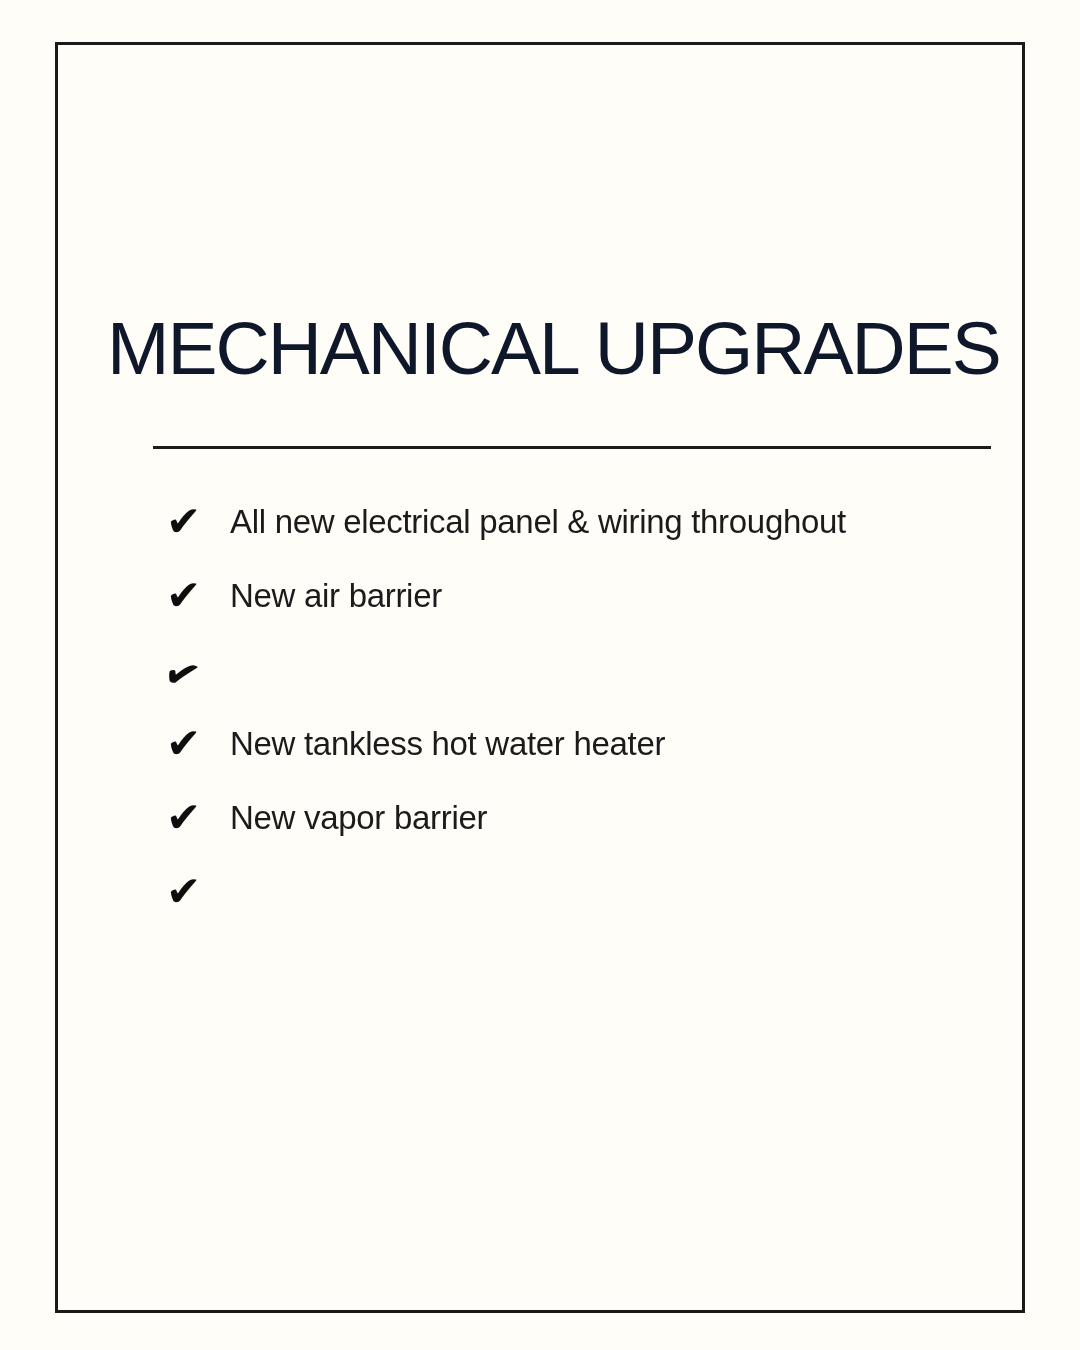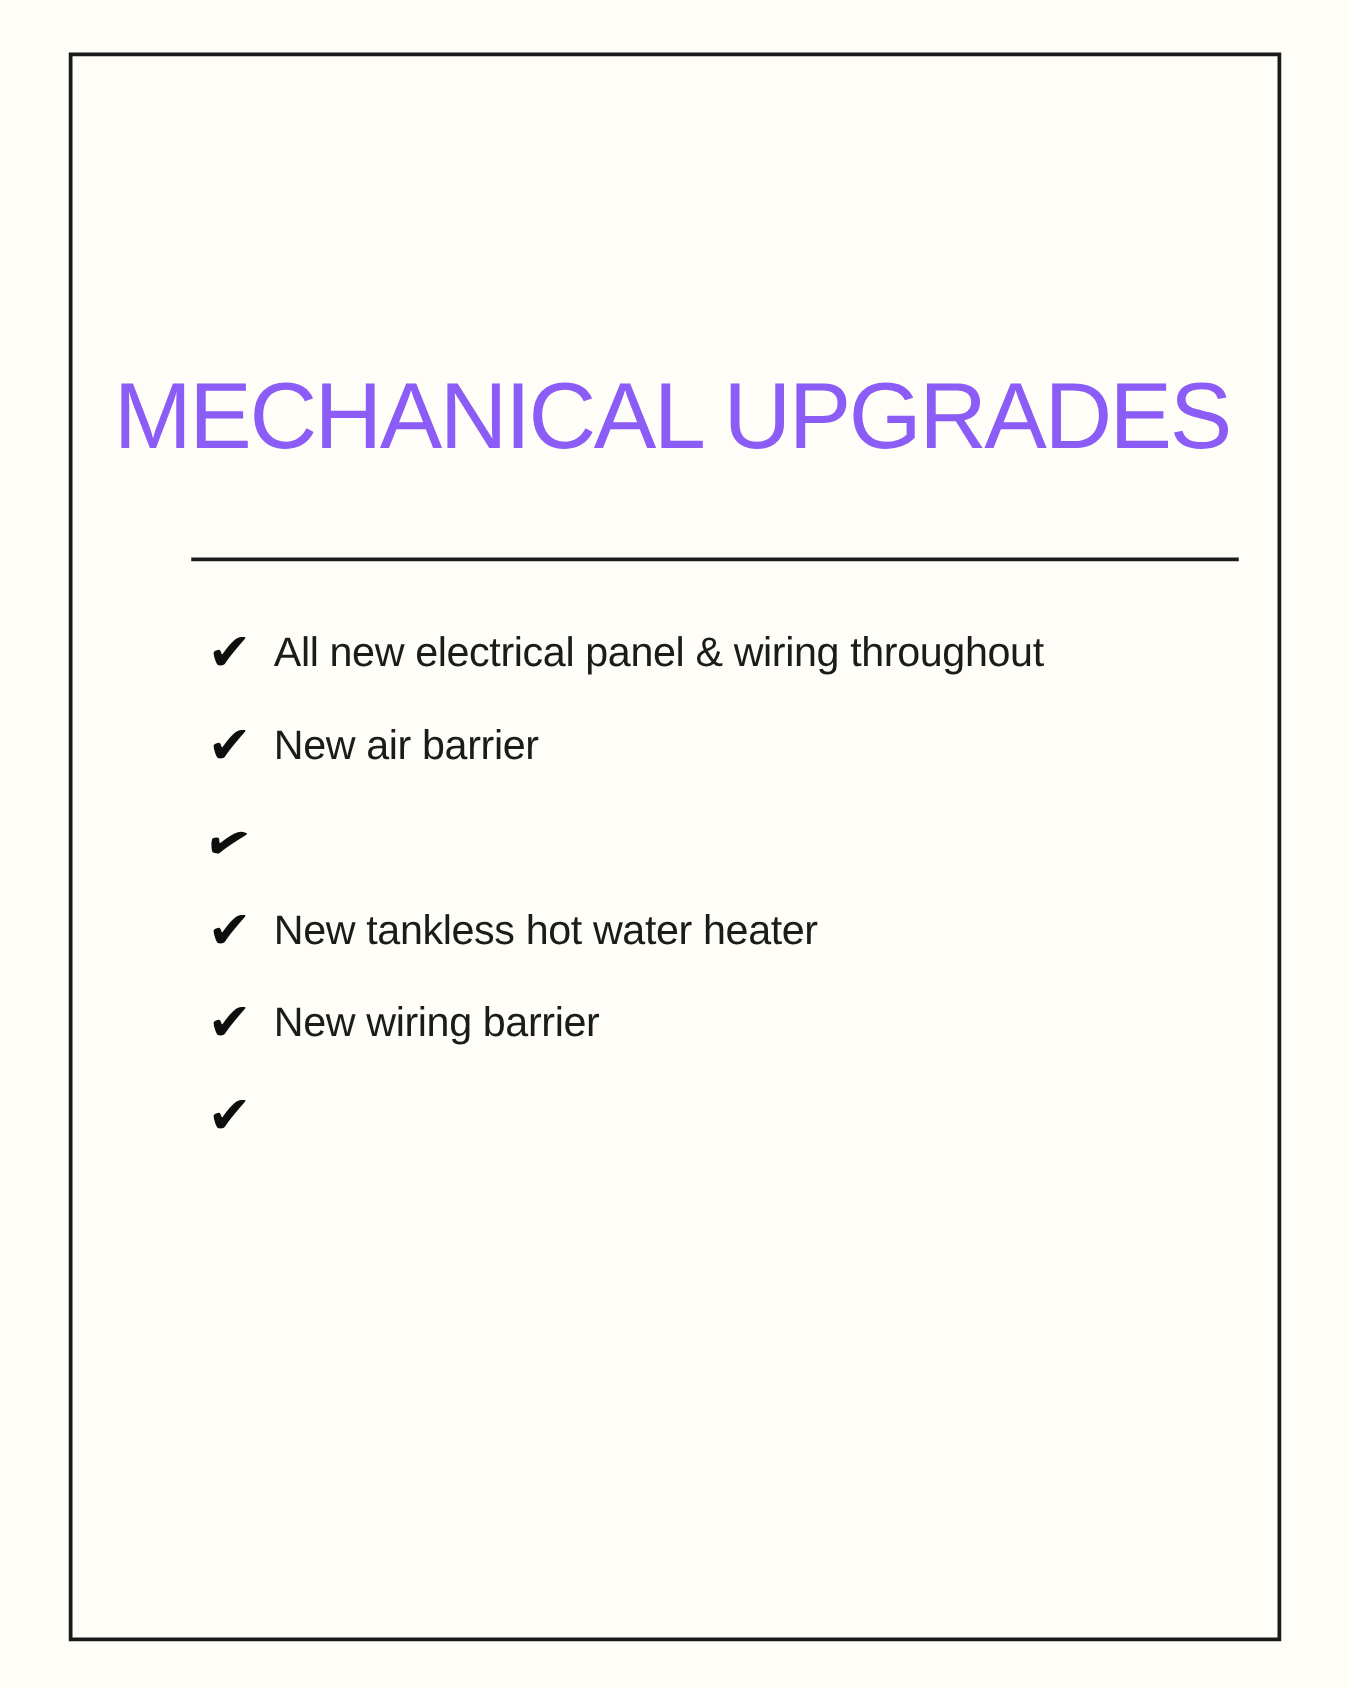--- a/index.html
+++ b/index.html
@@ -20,26 +20,26 @@
     top: 42px;
     width: 964px;
     height: 1265px;
     border: 3px solid #1a1a1a;
     background: #fffdf8;
   }
   .title {
     position: absolute;
     left: 33px;
     top: 248px;
-    margin: 0;
+    margin: 16px;
     font-size: 75px;
     font-weight: 400;
     letter-spacing: -2px;
     line-height: 1.05;
-    color: #8b5cf6;
+    color: #0f172a;
     white-space: nowrap;
   }
   .divider {
     position: absolute;
     left: 95px;
     top: 401px;
     width: 838px;
     height: 3px;
     background: #1c1c1c;
   }
@@ -63,21 +63,21 @@
     font-size: 42px;
     line-height: 1;
     color: #0e0e0e;
     transform-origin: center;
   }
   
   .check-item:nth-child(3) .check {
     transform: rotate(17deg) translateY(7px);
   }
   .label {
-    margin-left: 5px;
+    margin-left: 16px;
     font-size: 33px;
     letter-spacing: -0.3px;
     color: #1b1b1b;
     white-space: nowrap;
   }
 </style>
 </head>
 <body>
 
 <div class="frame">
@@ -96,19 +96,19 @@
       </li>
       <li class="check-item">
         <span class="check">✔</span>
       </li>
       <li class="check-item">
         <span class="check">✔</span>
         <span class="label">New tankless hot water heater</span>
       </li>
       <li class="check-item">
         <span class="check">✔</span>
-        <span class="label">New wiring barrier</span>
+        <span class="label">New vapor barrier</span>
       </li>
       <li class="check-item">
         <span class="check">✔</span>
       </li>
     </ul>
 </div>
 
 </body></html>

